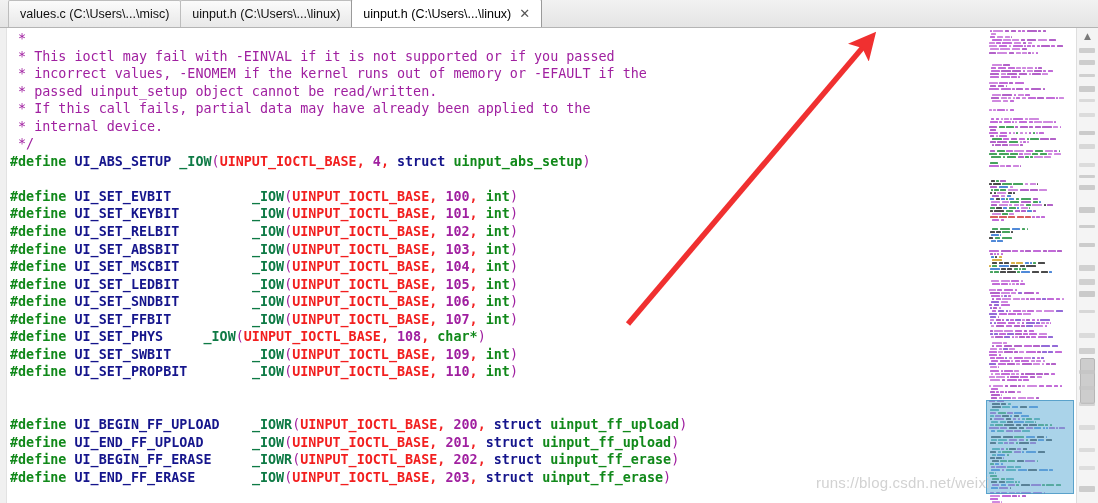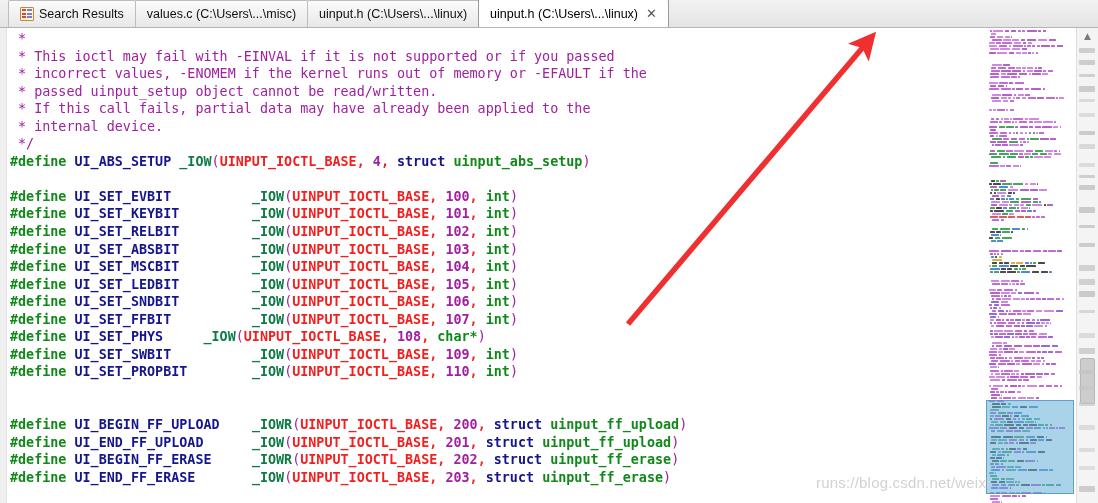--- a/index.html
+++ b/index.html
@@ -210,24 +210,20 @@
     font-size: 15px;
     color: #d2d2d2;
     white-space: nowrap;
     letter-spacing: 0.2px;
   }
 </style>
 </head>
 <body>
 
 <div id="tabbar">
-    <div class="tab">
-      <span class="tab-icon-search"></span>
-      <span>Search Results</span>
-    </div>
     <div class="tab">
       <span>values.c (C:\Users\...\misc)</span>
     </div>
     <div class="tab">
       <span>uinput.h (C:\Users\...\linux)</span>
     </div>
     <div class="tab active">
       <span>uinput.h (C:\Users\...\linux)</span>
       <span class="tab-close">✕</span>
     </div>

